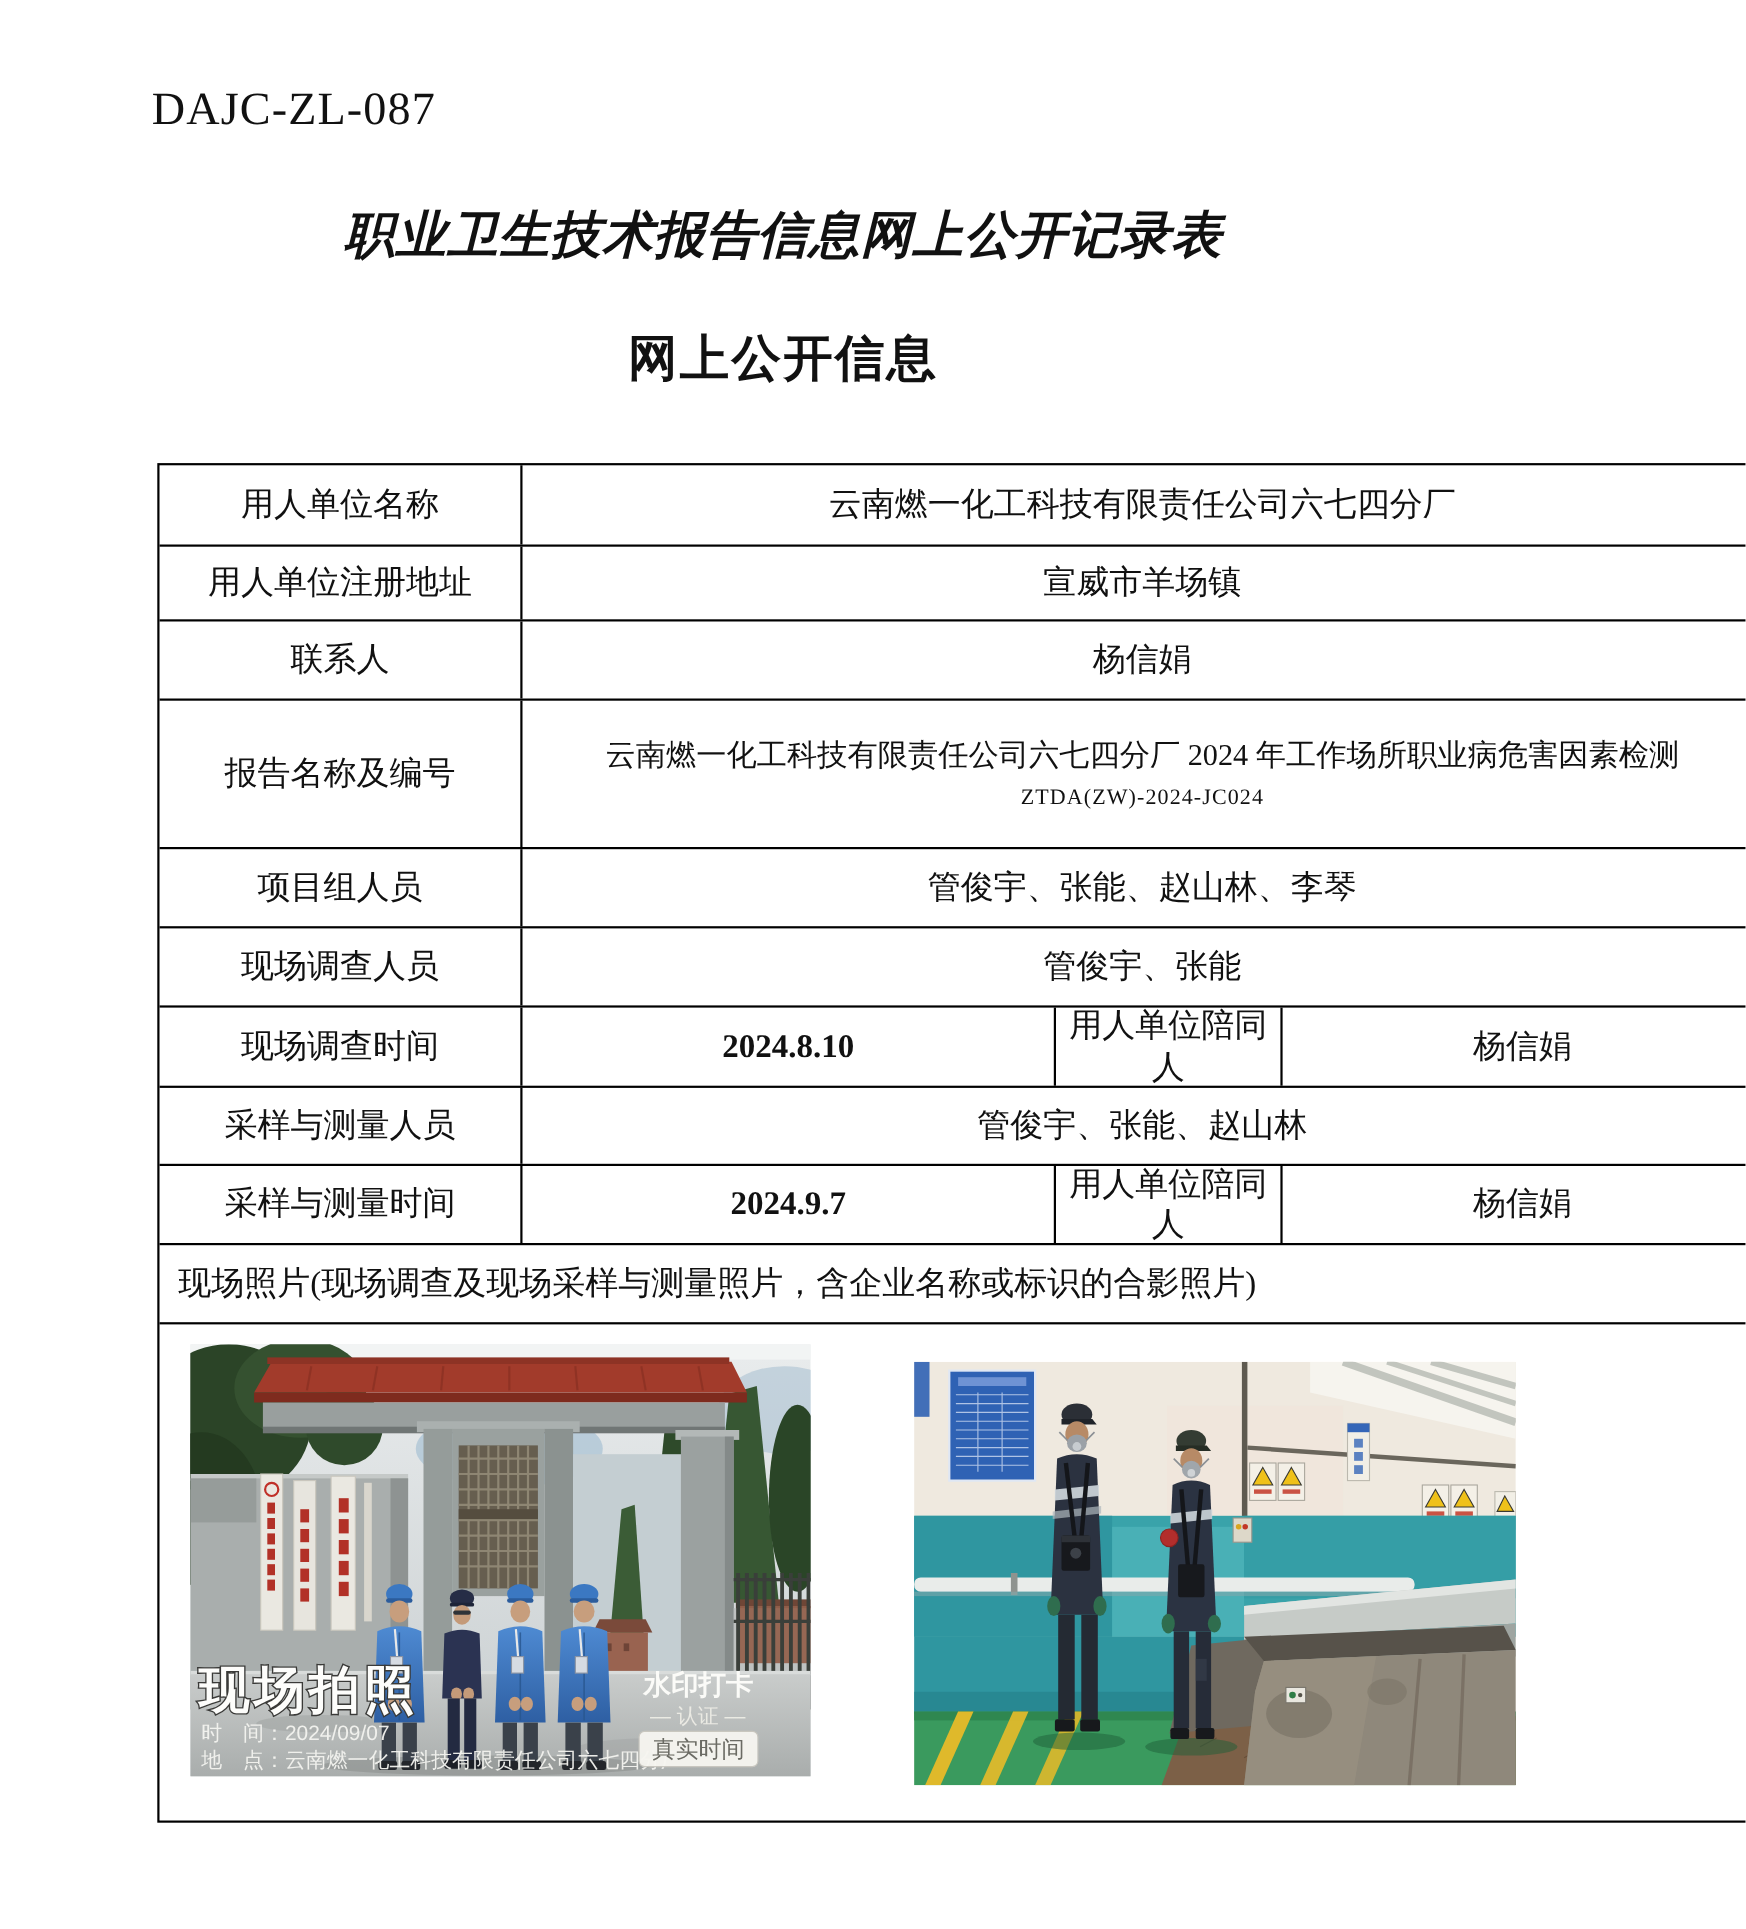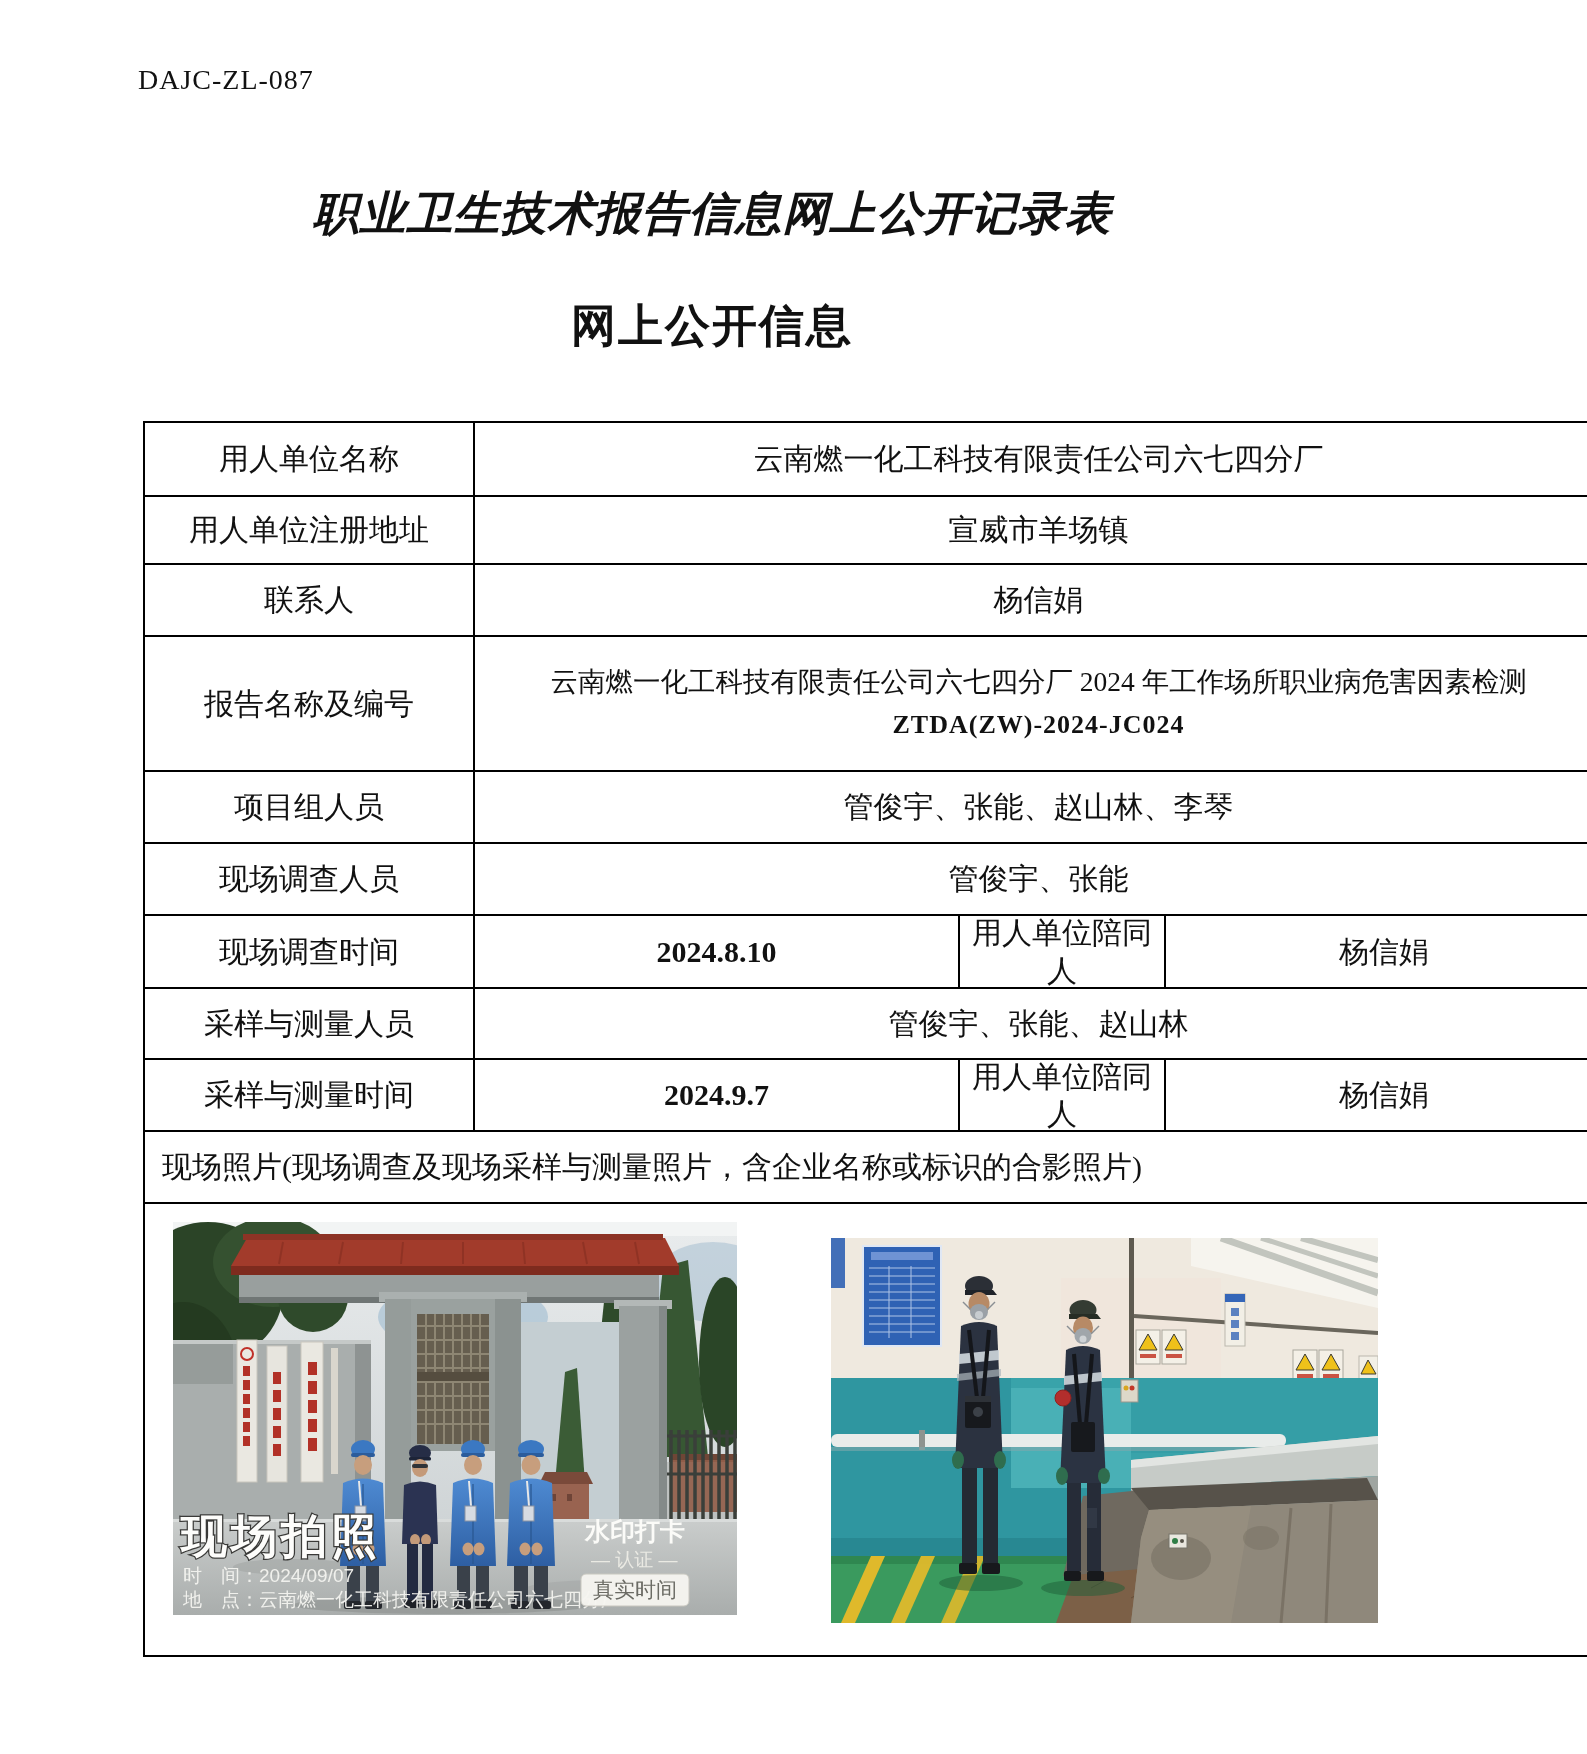--- a/index.html
+++ b/index.html
@@ -1,39 +1,39 @@
 <!DOCTYPE html>
 <html><head>
 <meta charset="utf-8">
 <style>
   html,body{margin:0;padding:0;background:#fff;}
   #page{position:relative;width:1587px;height:1754px;background:#ffffff;overflow:hidden;
         font-family:"Liberation Serif","DejaVu Serif",serif;color:#111;}
-  .doc-code{position:absolute;left:138px;top:64px;font-size:28px;letter-spacing:1px;}
+  .doc-code{position:absolute;left:138px;top:76px;font-size:42px;letter-spacing:1px;}
   .big-title{position:absolute;left:0;top:183px;width:1424px;text-align:center;
              font-family:"Liberation Sans","DejaVu Sans",sans-serif;
              font-weight:700;font-size:46px;letter-spacing:1px;font-style:italic;}
   .sub-title{position:absolute;left:0;top:296px;width:1424px;text-align:center;
              font-family:"Liberation Sans","DejaVu Sans",sans-serif;
              font-weight:700;font-size:45px;letter-spacing:2px;}
   #info-table{position:absolute;left:143px;top:421px;width:1461px;
               border:2px solid #000;box-sizing:border-box;background:#fff;}
   .t-row{display:flex;box-sizing:border-box;}
   .t-row + .t-row{border-top:2px solid #000;}
   .cell{display:flex;align-items:center;justify-content:center;text-align:center;
         box-sizing:border-box;font-size:30px;line-height:1.25;overflow:visible;}
   .cell + .cell{border-left:2px solid #000;}
   .c-label{width:328px;flex:none;}
   .c-value{flex:1;}
   .c2{width:485px;flex:none;font-weight:bold;}
   .c3{width:206px;flex:none;}
   .c4{flex:1;}
   .report-cell{flex-direction:column;gap:10px;}
   .report-l1{white-space:nowrap;font-size:27.5px;}
-  .report-l2{font-size:26px;letter-spacing:1px;font-weight:bold;}
+  .report-l2{font-size:20px;letter-spacing:1px;}
   .caption-cell{justify-content:flex-start;text-align:left;padding-left:5px;font-size:30px;margin-left:12px;}
   .photos-row{position:relative;height:453px;}
   .photo{position:absolute;display:block;}
   #left-photo{left:28px;top:18px;width:564px;height:393px;}
   #right-photo{left:686px;top:34px;width:547px;height:385px;}
   svg{display:block;}
 </style>
 </head>
 <body>
 

